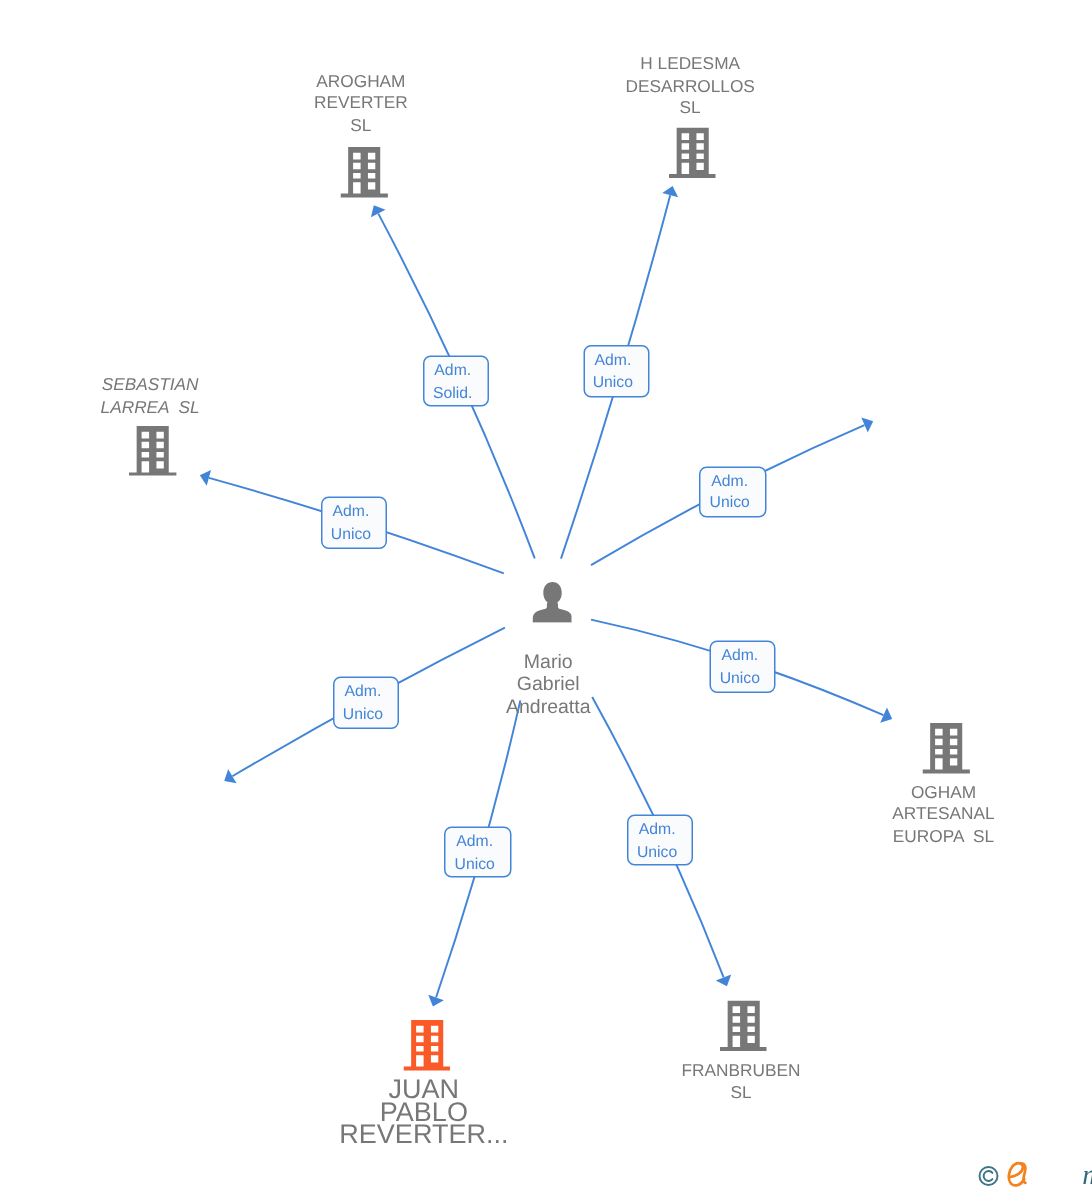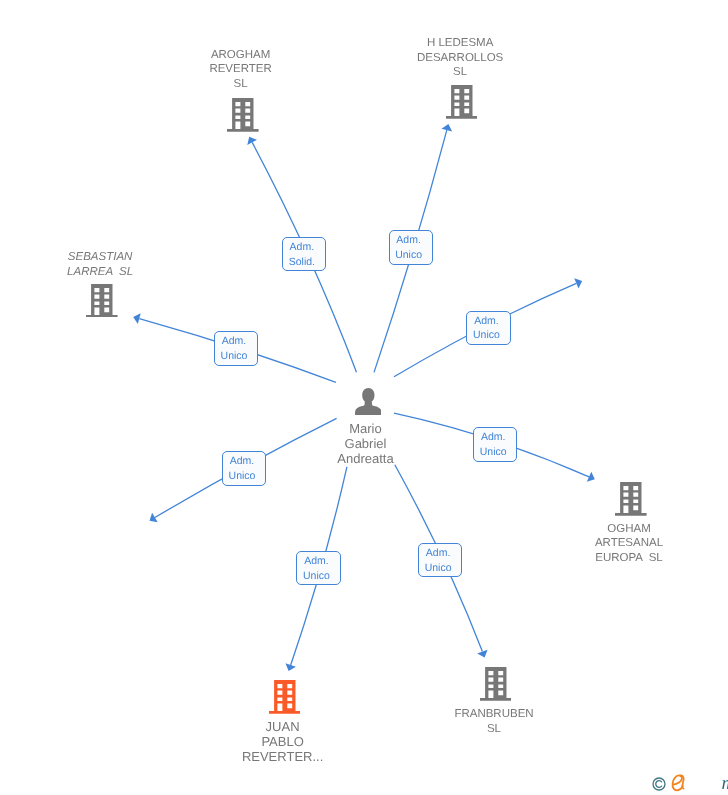--- a/index.html
+++ b/index.html
@@ -3,22 +3,22 @@
 <meta charset="utf-8">
 <title>Empresia relationship network</title>
 <style>
   html,body{margin:0;padding:0;background:#fff;}
   body{width:728px;height:795px;font-family:"Liberation Sans",sans-serif;overflow:hidden;
         -webkit-font-smoothing:antialiased;text-rendering:geometricPrecision;}
   #canvas{position:relative;width:728px;height:795px;background:#fff;}
   svg.edges{position:absolute;left:0;top:0;width:728px;height:795px;pointer-events:none;}
   .node{position:absolute;}
   .node-text{position:absolute;text-align:center;color:#777;font-size:11.5px;line-height:14.7px;white-space:pre;}
-  .node-text.highlighted{font-size:13px;line-height:15.1px;}
-  .hub-text{position:absolute;text-align:center;color:#777;font-size:13px;line-height:15.1px;white-space:pre;}
+  .node-text.highlighted{font-size:18px;line-height:15.1px;}
+  .hub-text{position:absolute;text-align:center;color:#777;font-size:13px;line-height:15.1px;white-space:pre;margin-top:12px;}
   .icon{position:absolute;}
   .elabel{position:absolute;box-sizing:border-box;border:1.4px solid #4285d8;border-radius:5px;
           background:#fafbfc;color:#4285d8;font-size:10.5px;line-height:14.8px;text-align:center;
           display:flex;flex-direction:column;justify-content:center;align-items:center;
           padding-right:4px;padding-top:1px;}
   .elabel span{display:block;}
   .wm{position:absolute;width:78px;height:20px;}
   .wm-text{font-family:"Liberation Serif",serif;font-style:italic;font-size:19px;color:#2d6b7b;line-height:20px;letter-spacing:0.25px;margin-left:40px;}
 </style>
 </head>

